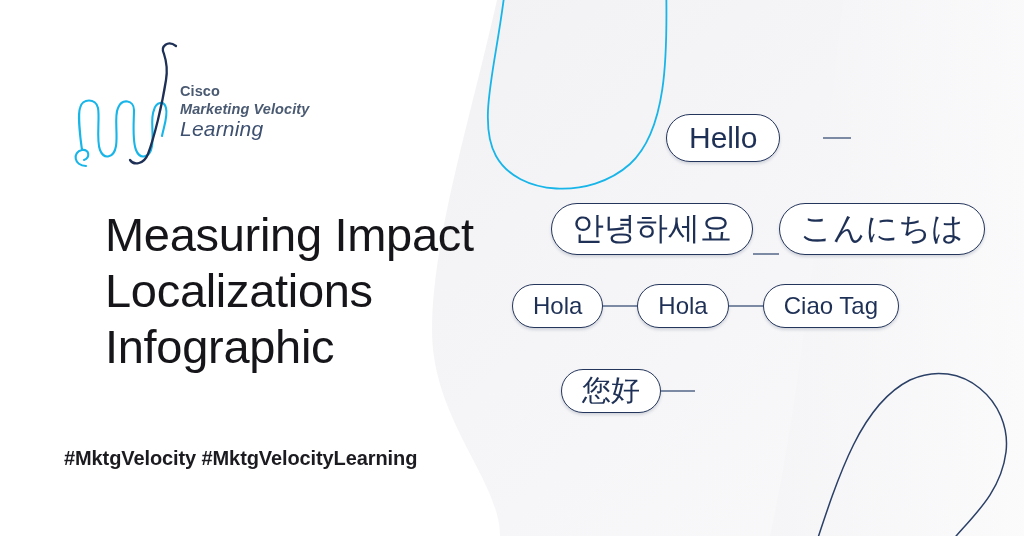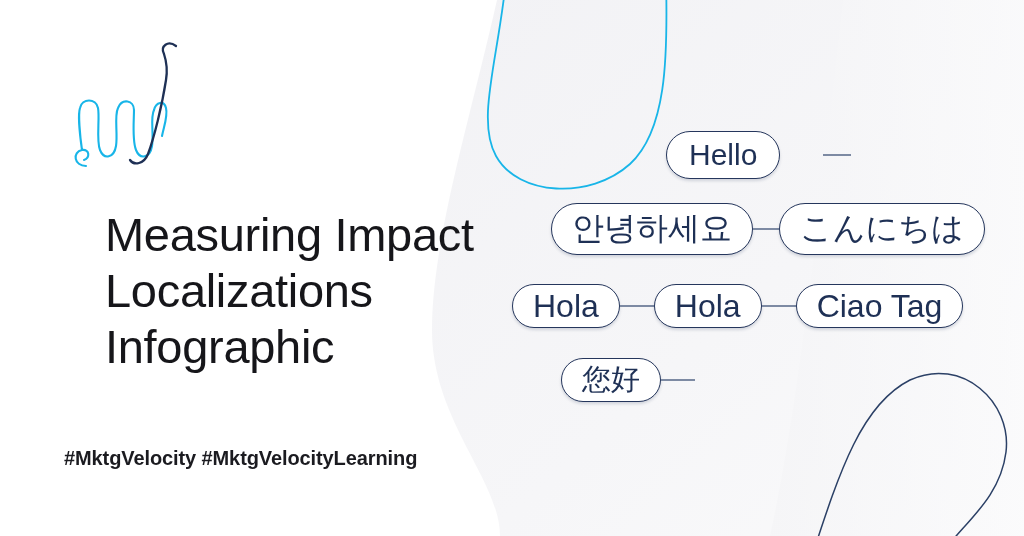--- a/index.html
+++ b/index.html
@@ -87,36 +87,36 @@
     box-shadow:0 2px 3px rgba(30,48,85,.17);
     white-space:nowrap;
   }
   .connector{
     height:1.6px;
     background:#7d8aa3;
     flex:0 0 auto;
   }
 
   
-  #row-1{ left:666px; top:131px;gap:43px; }
+  #row-1{ left:666px; top:114px;gap:43px; }
   #row-1 .bubble{ height:48px; font-size:30px; font-weight:400; padding:0 22px; }
   #row-1 .connector{ width:28px; }
 
   
-  #row-2{ left:551px; top:203px; }
+  #row-2{ left:551px; top:203px;align-items:flex-end; }
   #row-2 .bubble{ height:52px; font-size:32px; font-weight:400; padding:0 20px; }
   #row-2 .connector{ width:26px; }
 
   
   #row-3{ left:512px; top:284px; }
-  #row-3 .bubble{ height:44px; font-size:32px; font-weight:400; padding:0 20px; }
+  #row-3 .bubble{ height:44px; font-size:24px; font-weight:400; padding:0 20px; }
   #row-3 .connector{ width:34px; }
 
   
-  #row-4{ left:561px; top:358px; }
+  #row-4{ left:561px; top:369px; }
   #row-4 .bubble{ height:44px; font-size:29px; font-weight:400; padding:0 20px; }
   #row-4 .connector{ width:34px; }
 
   .cjk{ font-family:"DejaVu Sans","Liberation Sans",sans-serif; }
 </style>
 </head>
 <body>
 
 <div id="canvas">
 
@@ -171,20 +171,25 @@
 
       <path d="M 92 70 C 94 62, 102 60, 104 68 C 106 76, 102 86, 100 96" fill="none" stroke="#18b5e8" stroke-width="2.1" stroke-linecap="round"></path>
 
       <path d="M 114 6
                C 106 0, 98 6, 102 14
                C 104 20, 106 28, 104 40
                C 100 66, 92 98, 86 114
                C 82 124, 72 126, 68 120" fill="none" stroke="#1e3055" stroke-width="2.3" stroke-linecap="round" stroke-linejoin="round"></path>
     </svg>
 
+    <div id="logo-words">
+      <div class="logo-line1">Cisco</div>
+      <div class="logo-line2">Marketing Velocity</div>
+      <div class="logo-line3">Learning</div>
+    </div>
   </div>
 
   <div id="headline">
     <span class="hl-row">Measuring Impact</span>
     <span class="hl-row">Localizations</span>
     <span class="hl-row">Infographic</span>
   </div>
 
   <div id="hashtags">#MktgVelocity #MktgVelocityLearning</div>
 

